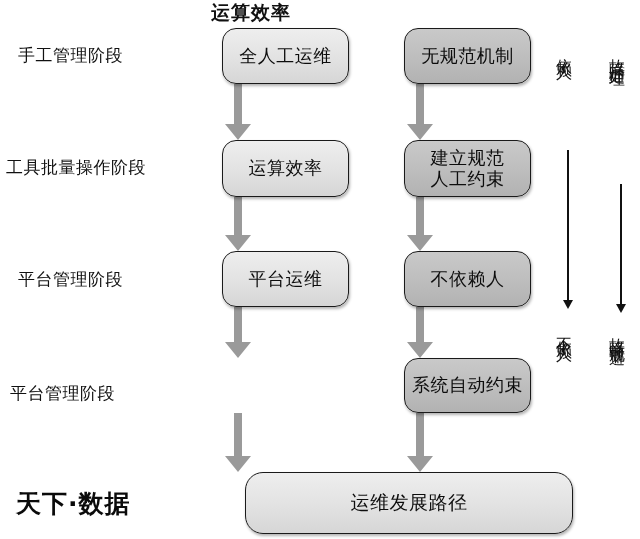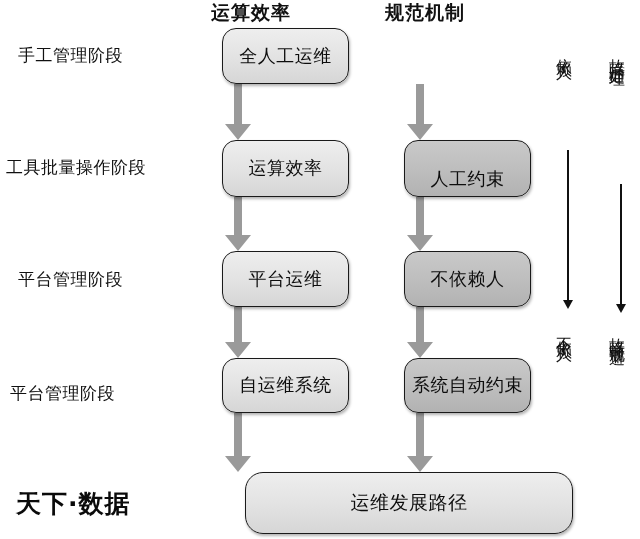--- a/index.html
+++ b/index.html
@@ -155,21 +155,20 @@
     letter-spacing: 1px;
     white-space: nowrap;
   }
 </style>
 </head>
 <body>
 
 <div id="canvas">
 
   <div class="col-header" id="hdr-left">运算效率</div>
-  <div class="col-header" id="hdr-right">规范机制</div>
 
   <div class="stage-label" id="stage-0">手工管理阶段</div>
   <div class="stage-label" id="stage-1">工具批量操作阶段</div>
   <div class="stage-label" id="stage-2">平台管理阶段</div>
   <div class="stage-label" id="stage-3">平台管理阶段</div>
 
   <div class="flow-arrow" style="left:225px; top:84px; height:56px;">
     <div class="shaft" style="height:40px;"></div>
     <div class="head" style="top:40px;"></div>
   </div>
@@ -205,27 +204,27 @@
 
   <div class="node light col-l row-0">
     <span class="node-text">全人工运维</span>
   </div>
   <div class="node light col-l row-1">
     <span class="node-text">运算效率</span>
   </div>
   <div class="node light col-l row-2">
     <span class="node-text">平台运维</span>
   </div>
-  <div class="node light col-l row-3">
-    <span class="node-text">自运维系统</span>
-  </div>
-
+
+  <div class="node dark col-r row-0">
+    <span class="node-text">无规范机制</span>
+  </div>
   <div class="node dark col-r row-1">
     <span class="node-text">
-      <br>
+      <span>建立规范</span><br>
       <span>人工约束</span>
     </span>
   </div>
   <div class="node dark col-r row-2">
     <span class="node-text">不依赖人</span>
   </div>
   <div class="node dark col-r row-3">
     <span class="node-text" style="font-size:18px;">系统自动约束</span>
   </div>
 

